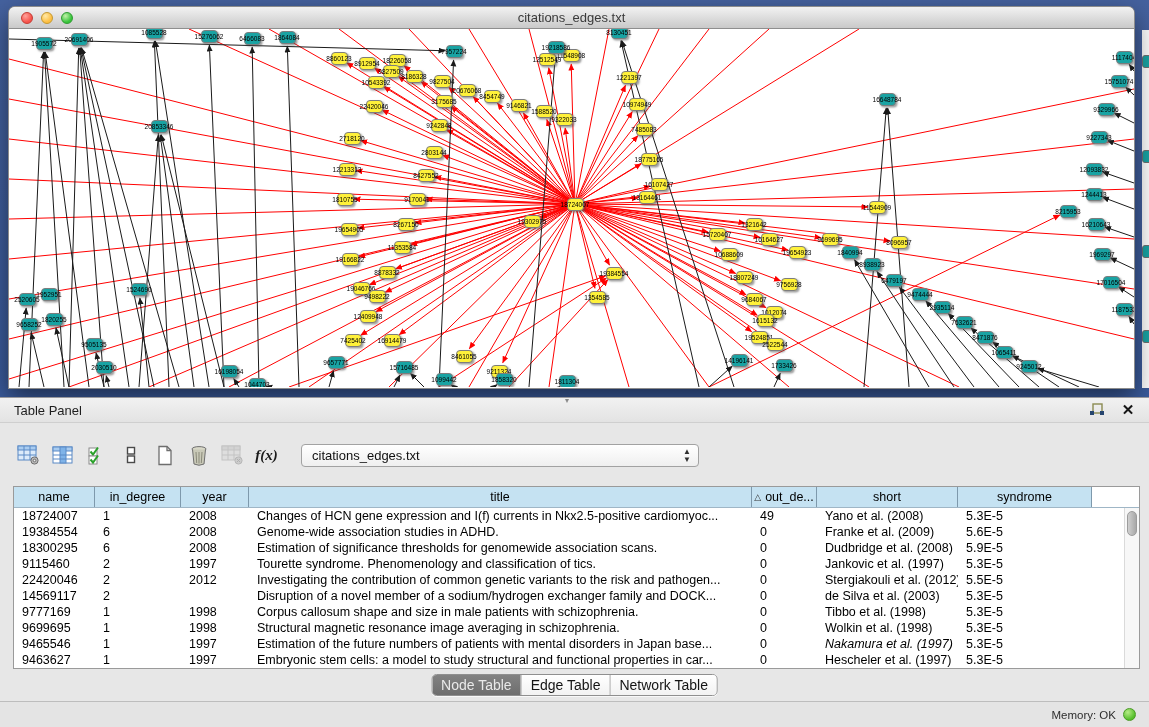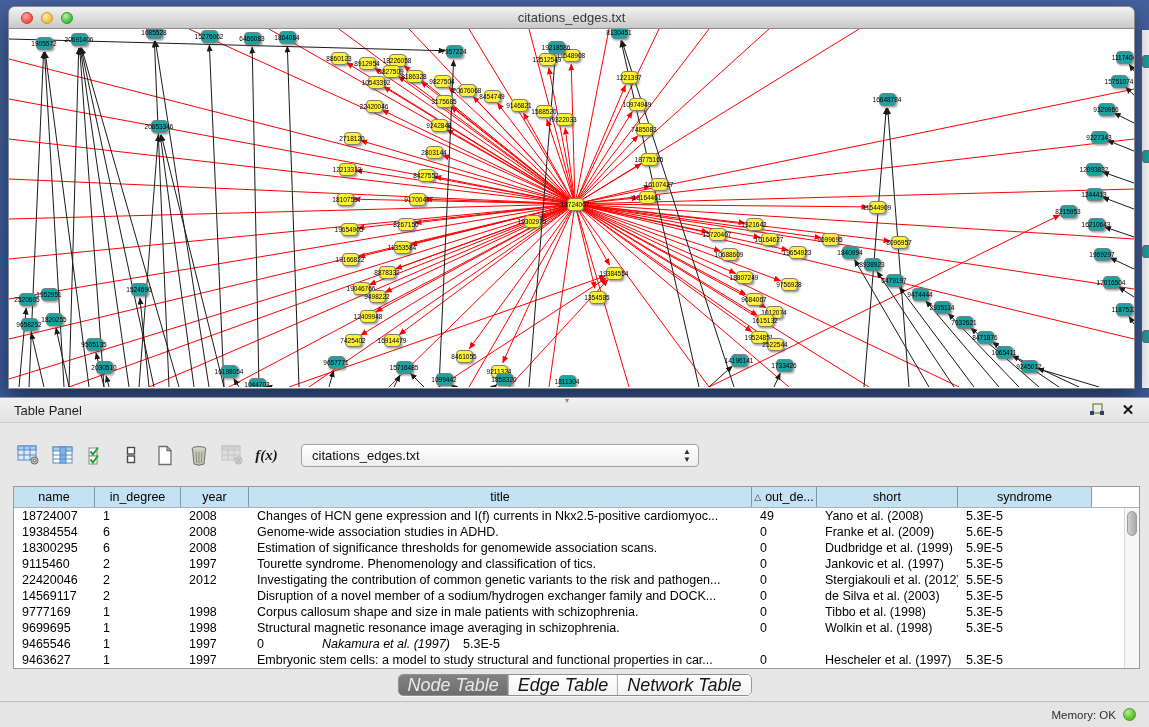--- a/index.html
+++ b/index.html
@@ -65,22 +65,22 @@
   .th.filler { background:#fff; border-right:none; flex:1; }
   .trow { display:flex; height:16px; }
   .tcell { font-size:12.5px; color:#000; padding-left:8px; white-space:nowrap; overflow:hidden; flex:none; line-height:16px; }
   .vscroll { position:absolute; right:0; top:21px; width:15px; height:160px; background:#F7F7F7; border-left:1px solid #DADADA; }
   .vthumb { position:absolute; left:2px; top:3px; width:10px; height:25px; border-radius:6px;
             background:linear-gradient(90deg,#CFCFCF,#A8A8A8); border:1px solid #9C9C9C; }
 
   .tabs { position:absolute; left:50%; top:276px; transform:translateX(-50%); display:flex; height:22px;
           border:1px solid #8F8F8F; border-radius:5px; overflow:hidden; background:#fff;
           box-shadow:0 1px 0 rgba(255,255,255,.7); }
-  .tab { display:flex; align-items:center; padding:0 9px; font-size:18px; color:#141414;
-         background:linear-gradient(#FFFFFF,#F2F2F2); border-left:1px solid #ABABAB;font-style:italic; }
+  .tab { display:flex; align-items:center; padding:0 9px; font-size:14px; color:#141414;
+         background:linear-gradient(#FFFFFF,#F2F2F2); border-left:1px solid #ABABAB; }
   .tab:first-child { border-left:none; }
   .tab.selected { background:linear-gradient(#828282,#6E6E6E); color:#E9E9E9; }
 
   .statusbar { position:absolute; left:0; bottom:0; width:100%; height:26px; background:#E4E4E4;
                border-top:1px solid #BDBDBD; display:flex; align-items:center; justify-content:flex-end;
                gap:7px; padding-right:13px; }
   .memory-label { font-size:11.5px; color:#2E2E2E; }
   .memory-dot { width:13px; height:13px; border-radius:50%;
                 background:radial-gradient(circle at 35% 30%,#B6EC86,#54BE2A 70%);
                 border:1px solid #4A9A24; }
@@ -517,21 +517,21 @@
           <div class="tcell" style="width: 65px;">0</div>
           <div class="tcell" style="width: 141px;">Franke et al. (2009)</div>
           <div class="tcell" style="width: 134px;">5.6E-5</div>
         </div>
         <div class="trow">
           <div class="tcell" style="width: 81px;">18300295</div>
           <div class="tcell" style="width: 86px;">6</div>
           <div class="tcell" style="width: 68px;">2008</div>
           <div class="tcell" style="width: 503px;">Estimation of significance thresholds for genomewide association scans.</div>
           <div class="tcell" style="width: 65px;">0</div>
-          <div class="tcell" style="width: 141px;">Dudbridge et al. (1999)</div>
+          <div class="tcell" style="width: 141px;">Dudbridge et al. (2008)</div>
           <div class="tcell" style="width: 134px;">5.9E-5</div>
         </div>
         <div class="trow">
           <div class="tcell" style="width: 81px;">9115460</div>
           <div class="tcell" style="width: 86px;">2</div>
           <div class="tcell" style="width: 68px;">1997</div>
           <div class="tcell" style="width: 503px;">Tourette syndrome. Phenomenology and classification of tics.</div>
           <div class="tcell" style="width: 65px;">0</div>
           <div class="tcell" style="width: 141px;">Jankovic et al. (1997)</div>
           <div class="tcell" style="width: 134px;">5.3E-5</div>
@@ -569,20 +569,21 @@
           <div class="tcell" style="width: 68px;">1998</div>
           <div class="tcell" style="width: 503px;">Structural magnetic resonance image averaging in schizophrenia.</div>
           <div class="tcell" style="width: 65px;">0</div>
           <div class="tcell" style="width: 141px;">Wolkin et al. (1998)</div>
           <div class="tcell" style="width: 134px;">5.3E-5</div>
         </div>
         <div class="trow">
           <div class="tcell" style="width: 81px;">9465546</div>
           <div class="tcell" style="width: 86px;">1</div>
           <div class="tcell" style="width: 68px;">1997</div>
+          <div class="tcell" style="width: 503px;">Estimation of the future numbers of patients with mental disorders in Japan base...</div>
           <div class="tcell" style="width: 65px;">0</div>
           <div class="tcell" style="width: 141px; font-style: italic;">Nakamura et al. (1997)</div>
           <div class="tcell" style="width: 134px;">5.3E-5</div>
         </div>
         <div class="trow">
           <div class="tcell" style="width: 81px;">9463627</div>
           <div class="tcell" style="width: 86px;">1</div>
           <div class="tcell" style="width: 68px;">1997</div>
           <div class="tcell" style="width: 503px;">Embryonic stem cells: a model to study structural and functional properties in car...</div>
           <div class="tcell" style="width: 65px;">0</div>

